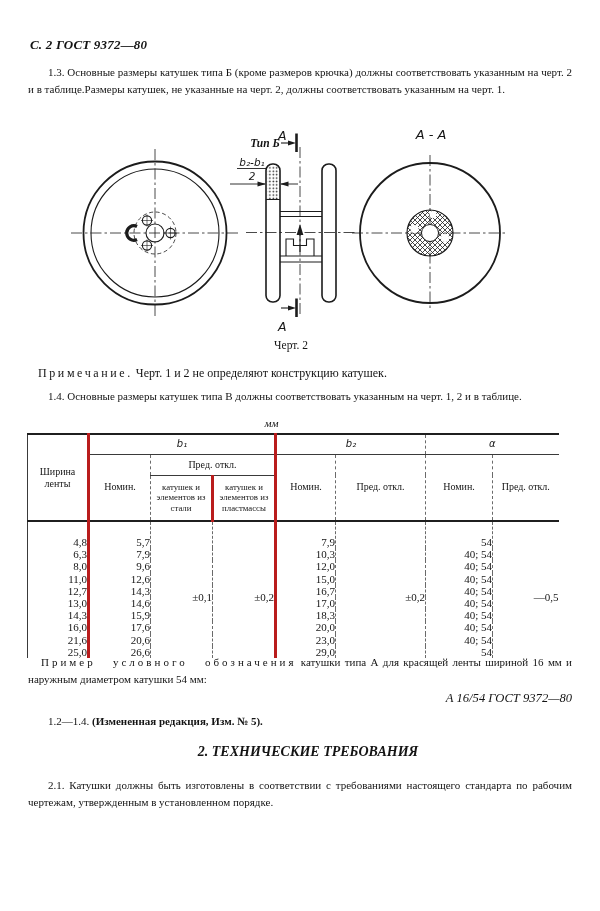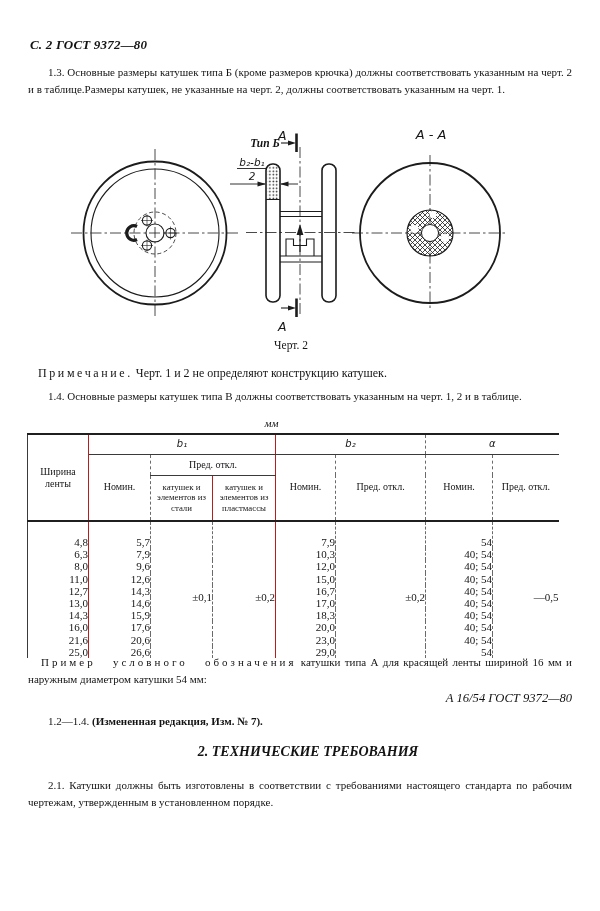--- a/index.html
+++ b/index.html
@@ -26,21 +26,21 @@
   table#dims{position:absolute;left:27px;top:433px;width:531px;border-collapse:collapse;
              table-layout:fixed;border-top:2.4px solid #1f1f1f;border-left:1px solid #3a3a3a;}
   #dims thead{border-bottom:2.4px solid #1f1f1f;}
   #dims td,#dims th{padding:0;margin:0;vertical-align:middle;font-weight:normal;color:#161616;}
   #dims thead th{font-size:10px;text-align:center;line-height:12px;}
   #dims th.small{font-size:8.8px;line-height:10.6px;margin-top:16px;}
   #dims tr.h1{height:20px;} #dims tr.h2{height:21px;} #dims tr.h3{height:46px;}
   #dims tbody td{height:12.2px;line-height:12.2px;font-size:11px;text-align:right;}
   #dims tbody tr.first td{padding-top:14px;}
   .sym{font-family:"DejaVu Sans",sans-serif;font-style:italic;font-size:11px;}
-  .bs{border-right:1px solid #b91c1c;} 
+  .bs{border-right:3px solid #b91c1c;} 
   .bd{border-right:1px dashed #6a6a6a;} 
   .hb{border-bottom:1px solid #3a3a3a;} 
   td.c1{padding-right:26px;} td.c2{padding-right:22px;}
   td.c5{padding-right:7px;}  td.c7{padding-right:18px;}
   td.merged{text-align:center;vertical-align:middle;font-size:11px;}
 
   
   #fig-svg{position:absolute;left:0;top:116px;}
   .cl{stroke-width:.8;stroke-dasharray:11 3 2.5 3;}
   .svgt{fill:#161616;stroke:none;font-family:"DejaVu Sans",sans-serif;}
@@ -234,17 +234,17 @@
       <td class="bd c5">29,0</td>
       <td class="bd c7">54</td>
     </tr>
   </tbody>
 </table>
 
 <div class="para" id="example"><span class="sp">Пример условного обозначения</span><span> катушки типа А для красящей ленты шириной 16 мм и наружным диаметром катушки 54 мм:</span></div>
 
 <div class="abs" id="designation">А 16/54 ГОСТ 9372—80</div>
 
-<div class="para" id="amendment"><span>1.2—1.4. </span><span class="bold">(Измененная редакция, Изм. № 7).</span></div>
+<div class="para" id="amendment"><span>1.2—1.4. </span><span class="bold">(Измененная редакция, Изм. № 5).</span></div>
 
 <div class="abs" id="sec2-heading">2. ТЕХНИЧЕСКИЕ ТРЕБОВАНИЯ</div>
 
 <div class="para" id="p21">2.1. Катушки должны быть изготовлены в соответствии с требованиями настоящего стандарта по рабочим чертежам, утвержденным в установленном порядке.</div>
 
 </body></html>

